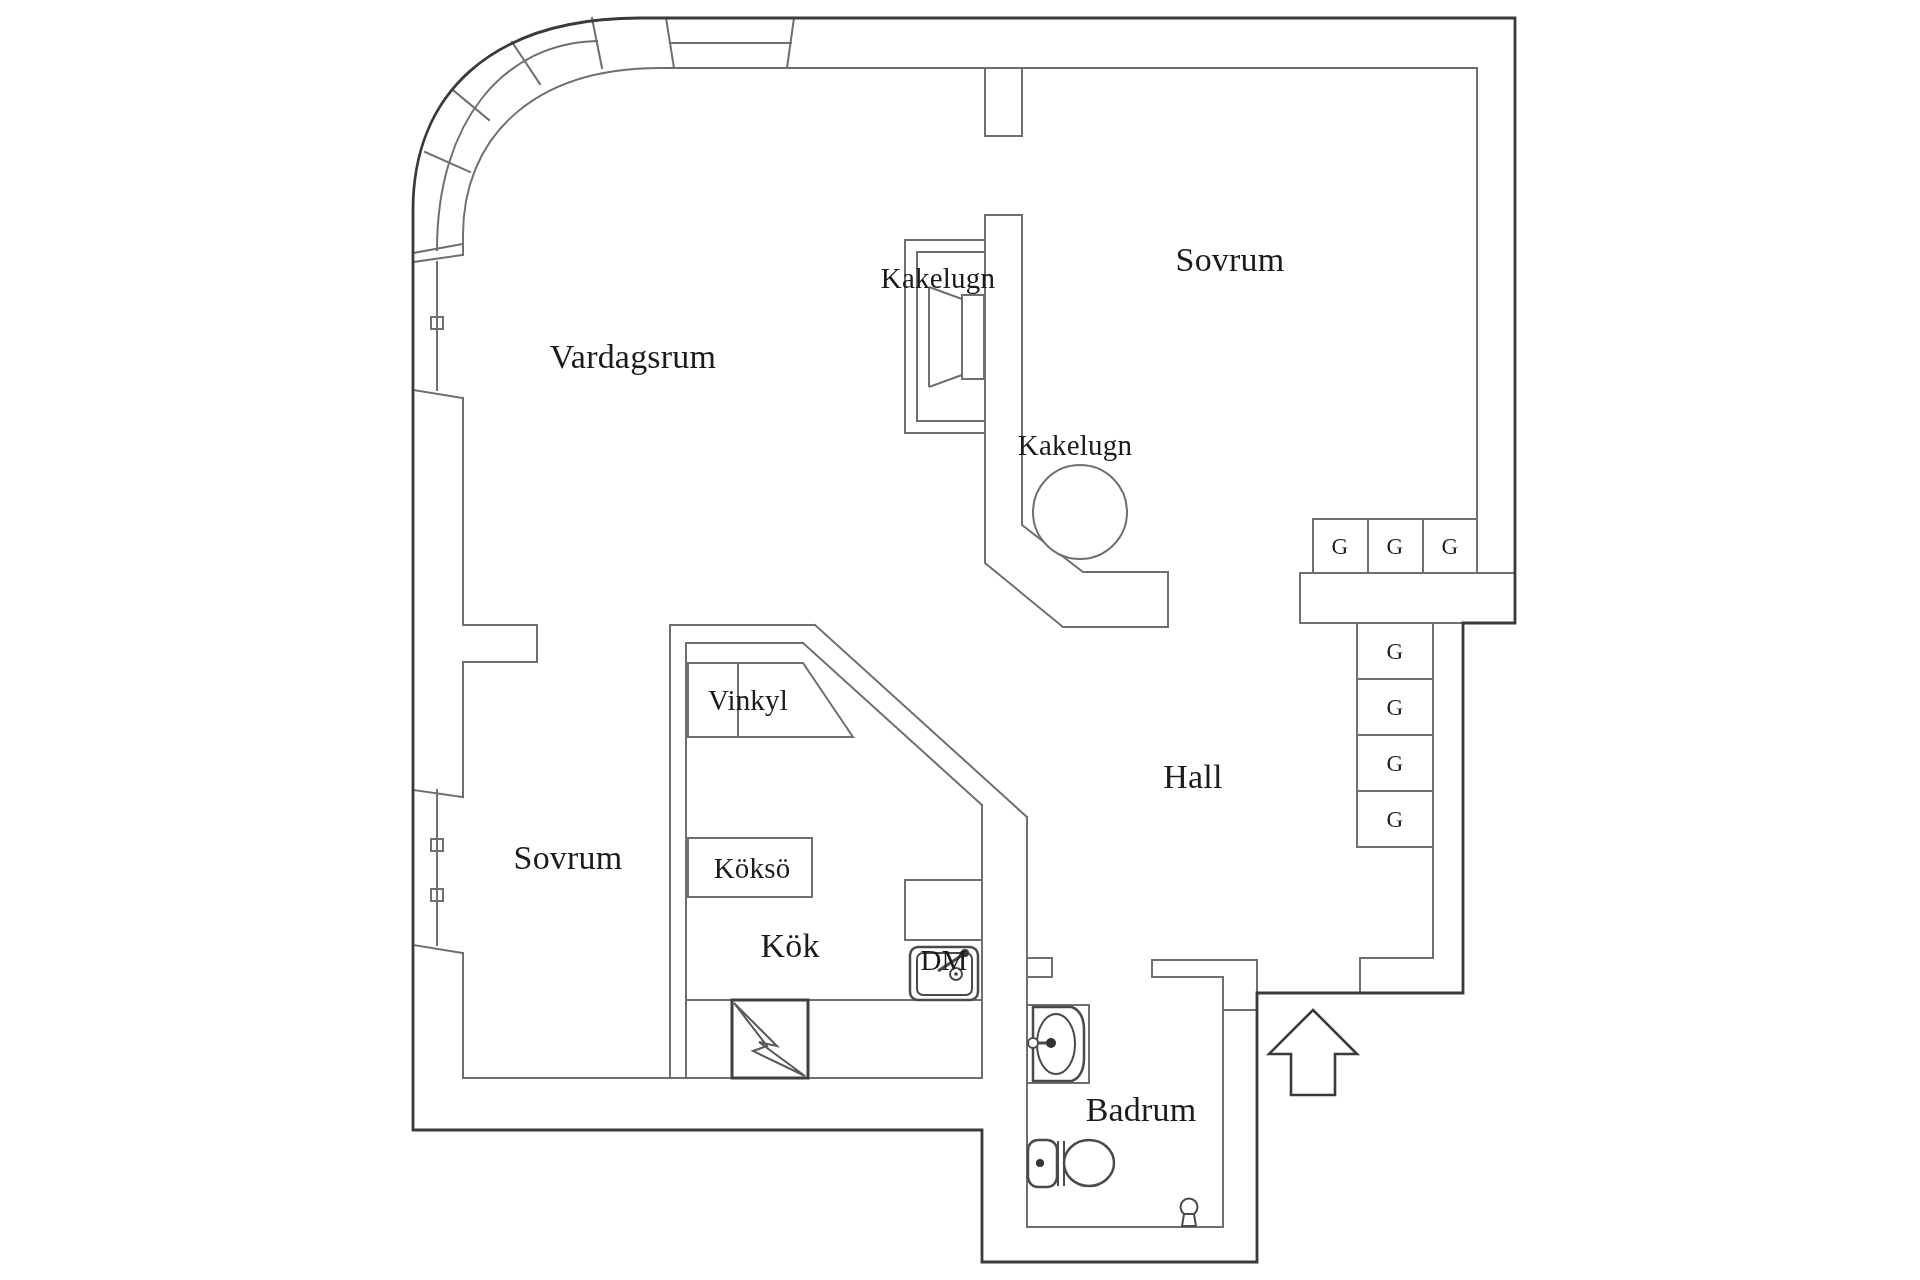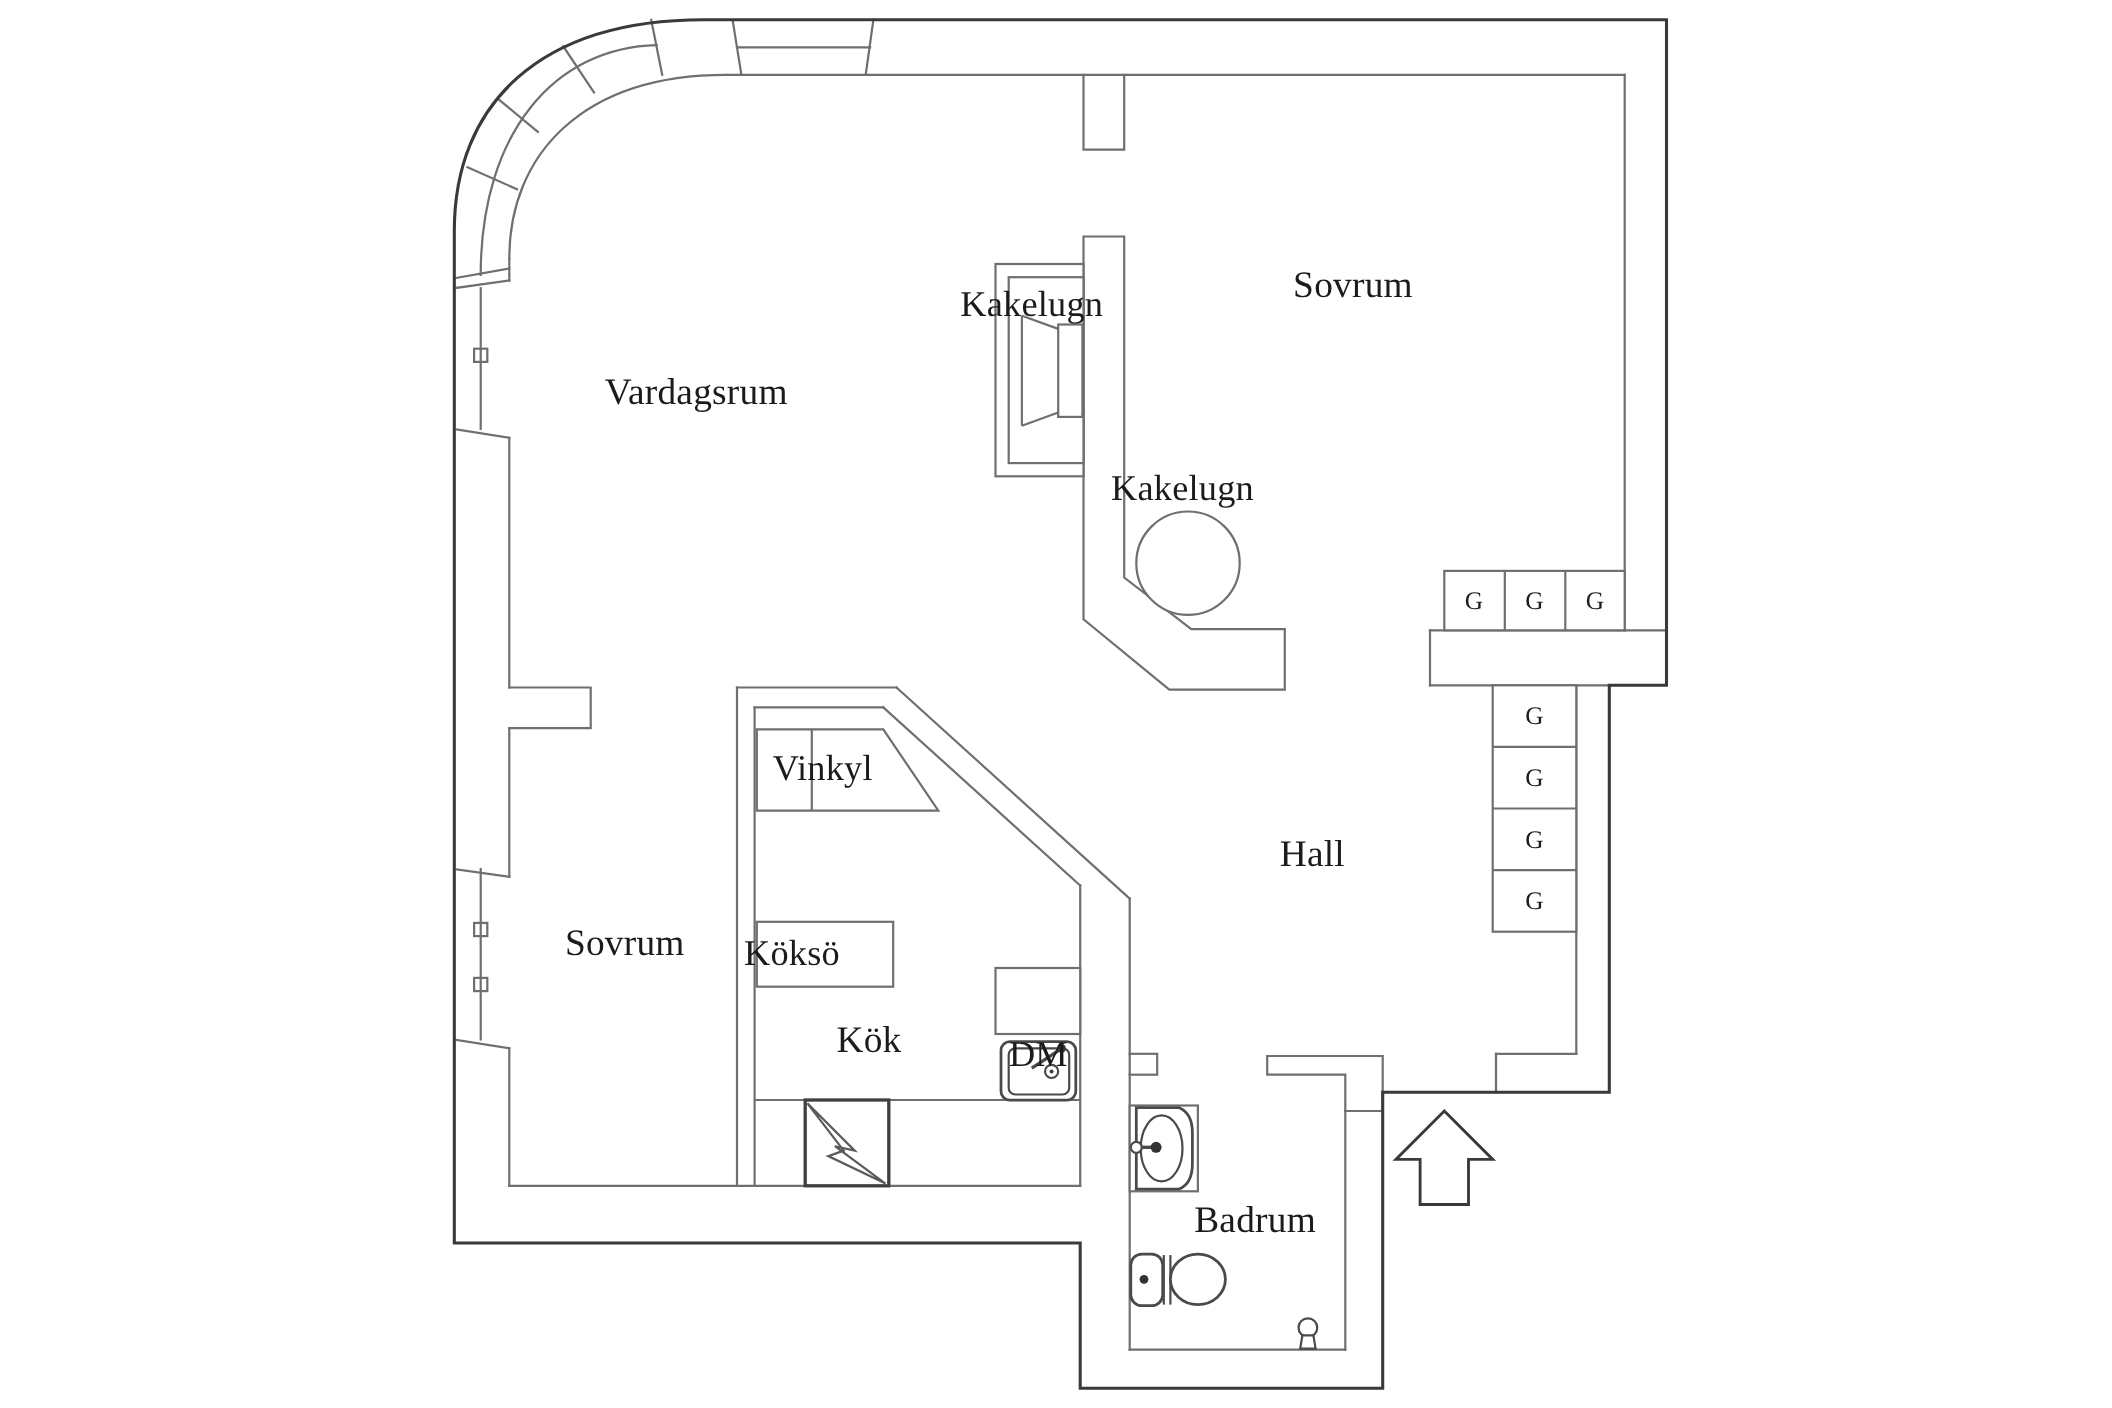--- a/index.html
+++ b/index.html
@@ -14,21 +14,21 @@
   .lbl{
     position:absolute;
     transform:translate(-50%,-50%);
     color:#1b1b1b;
     font-size:34px;
     line-height:1;
     white-space:nowrap;
     letter-spacing:0.2px;
     user-select:none;
   }
-  .lbl.small{font-size:33px;}
+  .lbl.small{font-size:29px;}
   .lbl.g{font-size:23px;}
 </style>
 </head>
 <body>
 
 <div id="stage">
 
   <svg id="plan-svg" width="1920" height="1280" viewBox="0 0 1920 1280">
 
     <g stroke="#6f6f6f" stroke-width="2" fill="none" stroke-linecap="square">
@@ -193,21 +193,21 @@
   <div class="lbl" style="left:633px;  top:357px;">Vardagsrum</div>
   <div class="lbl" style="left:1230px; top:260px;">Sovrum</div>
   <div class="lbl" style="left:1193px; top:777px;">Hall</div>
   <div class="lbl" style="left:568px;  top:858px;">Sovrum</div>
   <div class="lbl" style="left:790px;  top:946px;text-align:center;">Kök</div>
   <div class="lbl" style="left:1130px; top:1110px;margin-left:11px;">Badrum</div>
 
   <div class="lbl small" style="left:938px;  top:278px;">Kakelugn</div>
   <div class="lbl small" style="left:1075px; top:445px;">Kakelugn</div>
   <div class="lbl small" style="left:748px;  top:700px;text-align:right;">Vinkyl</div>
-  <div class="lbl small" style="left:720px;  top:868px;text-align:right;">Köksö</div>
+  <div class="lbl small" style="left:752px;  top:868px;text-align:right;">Köksö</div>
   <div class="lbl small" style="left:944px;  top:960px;">DM</div>
 
   <div class="lbl g" style="left:1340px; top:546px;">G</div>
   <div class="lbl g" style="left:1395px; top:546px;">G</div>
   <div class="lbl g" style="left:1450px; top:546px;">G</div>
 
   <div class="lbl g" style="left:1395px; top:651px;">G</div>
   <div class="lbl g" style="left:1395px; top:707px;">G</div>
   <div class="lbl g" style="left:1395px; top:763px;">G</div>
   <div class="lbl g" style="left:1395px; top:819px;">G</div>

